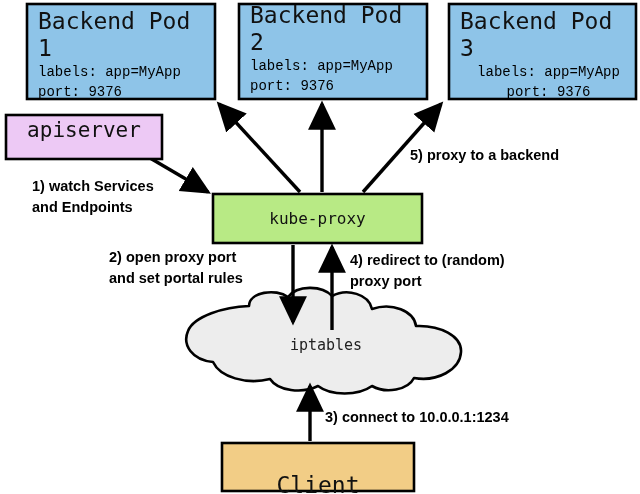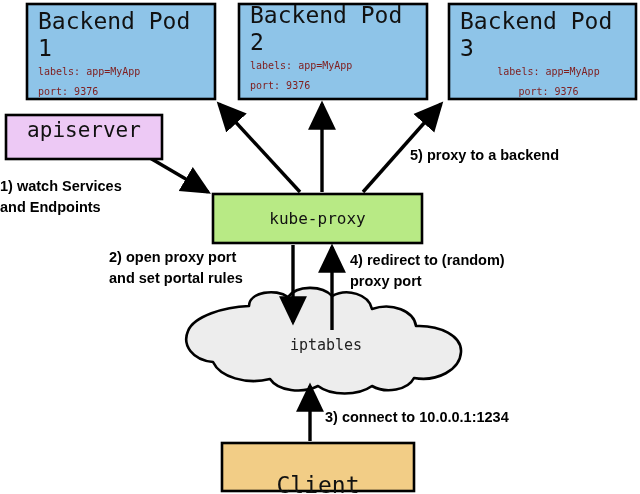--- a/index.html
+++ b/index.html
@@ -3,39 +3,39 @@
 <meta charset="utf-8">
 <style>
   html,body{margin:0;padding:0;background:#ffffff;}
   body{width:640px;height:494px;position:relative;overflow:hidden;
        font-family:"DejaVu Sans Mono","Liberation Mono",monospace;}
   #canvas{position:absolute;left:0;top:0;width:640px;height:494px;}
   .node{position:absolute;box-sizing:border-box;border:2.5px solid #000;
         display:flex;flex-direction:column;justify-content:center;}
   .pod{background:#8ec4e8;padding:8px 0 2px 12px;}
   .pod .title{font-size:23px;line-height:27px;color:#111;letter-spacing:0px;}
-  .pod .meta{font-size:10px;line-height:20px;color:#7f1d1d;}
+  .pod .meta{font-size:14px;line-height:20px;color:#000000;font-family:Liberation Mono, monospace;}
   #pod1{left:26px;top:3px;width:190px;height:97px;}
   #pod2{left:238px;top:3px;width:190px;height:86px;}
   #pod3{left:448px;top:3px;width:189px;height:97px;align-items:center;}
   #apiserver{left:5px;top:114px;width:158px;height:31px;background:#edc9f5;
              align-items:center;}
   #apiserver .title{font-size:21px;line-height:24px;color:#111;}
   #kubeproxy{left:212px;top:193px;width:211px;height:51px;background:#b8ea85;
              align-items:center;}
   #kubeproxy .title{font-size:16px;line-height:26px;color:#111;}
   #client{left:221px;top:460px;width:194px;height:50px;background:#f2cd86;
           align-items:center;}
   #client .title{font-size:23px;line-height:27px;color:#111;}
   .cloud-label{position:absolute;left:190px;top:336px;width:272px;text-align:center;
                font-size:15px;color:#222;}
   .note{position:absolute;font-family:Liberation Sans, sans-serif;
         font-weight:bold;font-size:14.5px;line-height:20.5px;color:#000;
         white-space:pre;}
-  #note1{left:0;top:176px;}
+  #note1{left:32px;top:176px;}
   #note2{left:68px;top:247px;margin-left:41px;}
   #note3{left:325px;top:407px;}
   #note4{left:350px;top:250px;}
   #note5{left:410px;top:145px;}
 </style>
 </head>
 <body>
 
 <svg id="canvas" viewBox="0 0 640 494">
   <defs>

